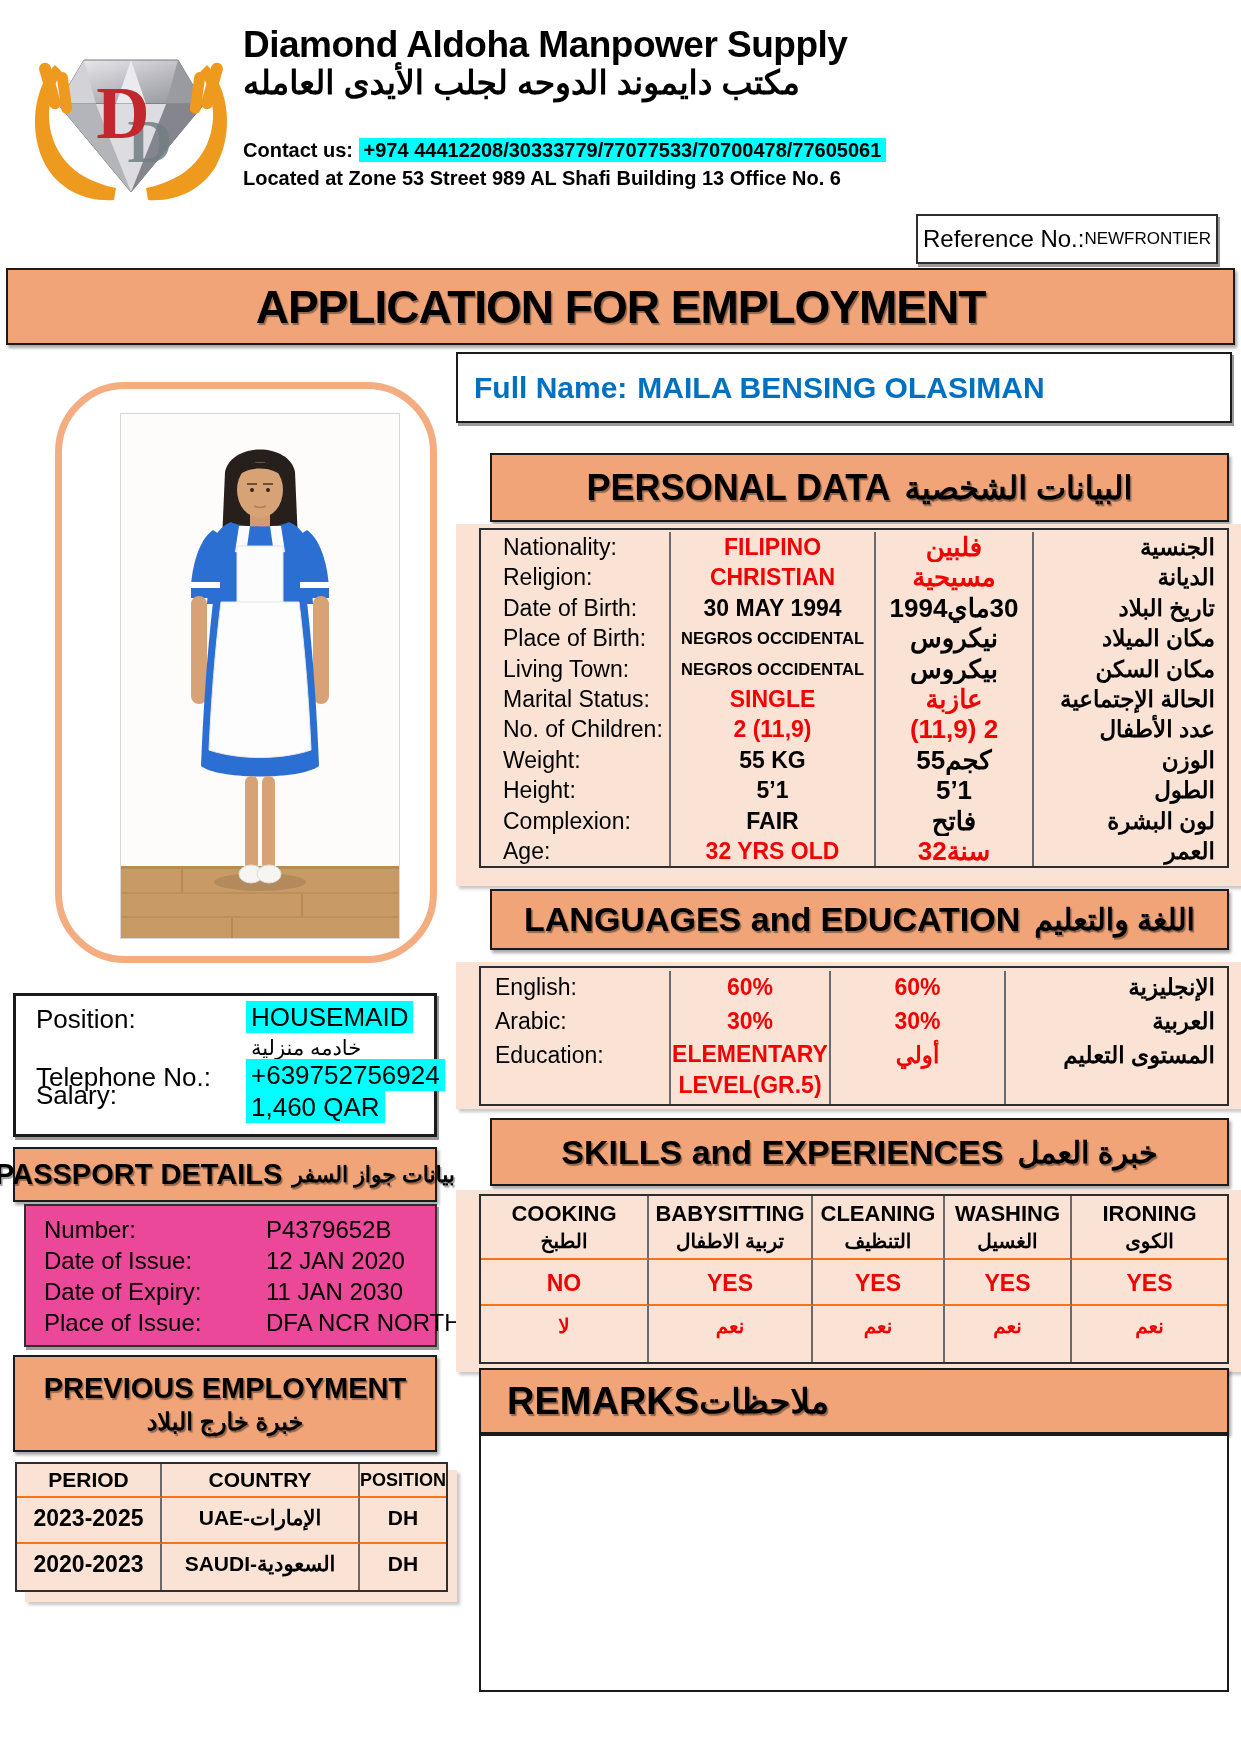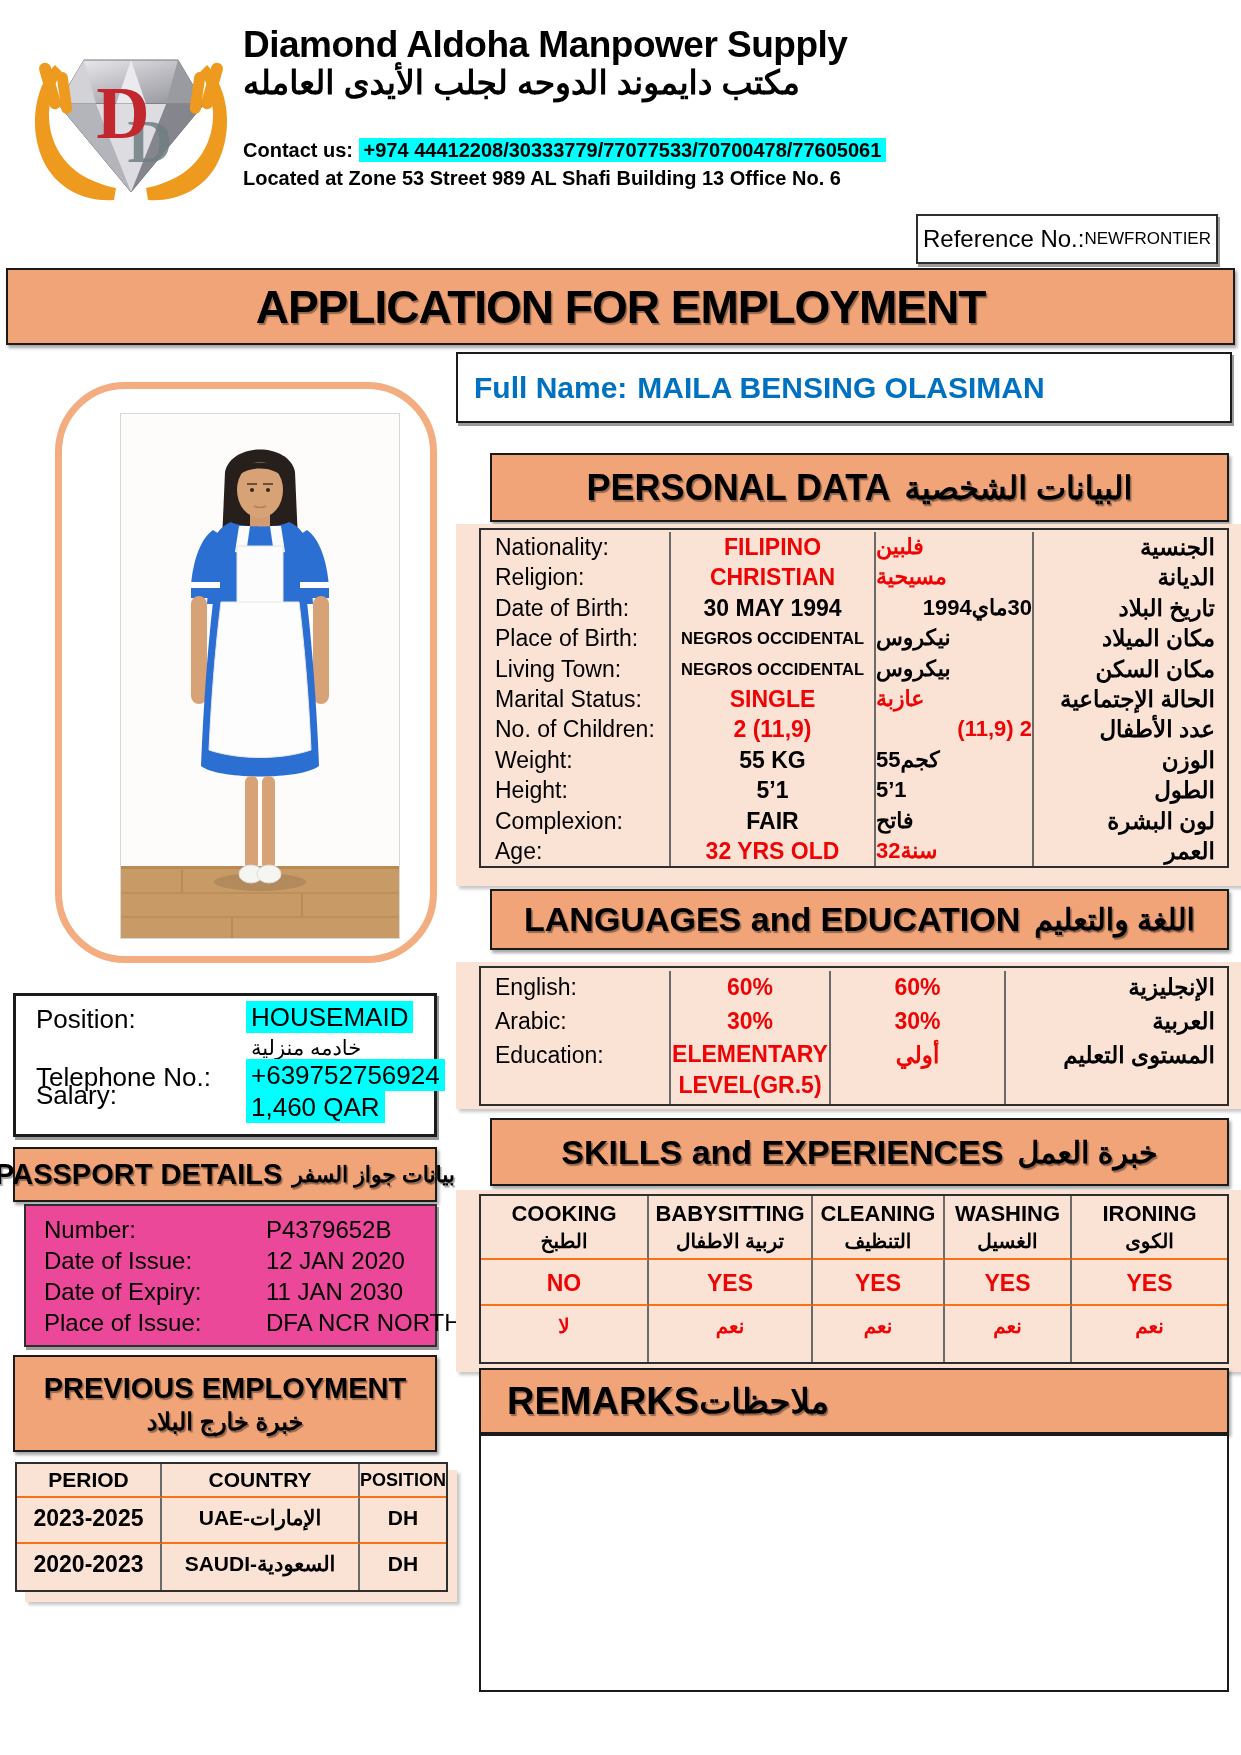--- a/index.html
+++ b/index.html
@@ -25,24 +25,24 @@
 
   #title-banner{left:6px;top:268px;width:1229px;height:77px;font-size:46px;letter-spacing:-1px}
   #fullname-box{left:456px;top:352px;width:776px;height:71px;border:2px solid #1b1b1b;box-shadow:2px 3px 0 #9a9a9a;background:#fff;display:flex;align-items:center;gap:10px;padding-left:16px;box-sizing:border-box;font-size:30px;font-weight:bold;color:#0070C0;white-space:nowrap}
 
   #photo-frame{left:55px;top:382px;width:382px;height:581px;border:7px solid #F3AD80;border-radius:70px;box-sizing:border-box;background:#fff}
   #photo{left:120px;top:413px;width:278px;height:524px;border:1px solid #d8d8d8;background:#fff}
 
   #p-banner{left:490px;top:453px;width:739px;height:69px;font-size:36px;gap:14px;white-space:nowrap}
   #p-band{left:456px;top:524px;width:785px;height:362px}
   #p-table{left:479px;top:528px;width:750px;grid-template-columns:190px 205px 158px 193px;grid-auto-rows:30.4px;padding-top:2px}
-  .pc1{padding-left:14px;font-size:23px;line-height:30.4px;white-space:nowrap}
+  .pc1{padding-left:22px;font-size:23px;line-height:30.4px;white-space:nowrap}
   .pc2{font-size:23px;line-height:30.4px;text-align:center;font-weight:bold;white-space:nowrap}
   .pc2.sm{font-size:16.5px}
-  .pc3{font-size:22px;line-height:30.4px;font-weight:bold;white-space:nowrap}
+  .pc3{font-size:26px;line-height:30.4px;text-align:center;font-weight:bold;white-space:nowrap}
   .pc4{font-size:23px;line-height:30.4px;font-weight:bold;text-align:right;padding-right:12px;white-space:nowrap}
 
   #l-banner{left:490px;top:889px;width:739px;height:61px;font-size:34px;gap:14px;white-space:nowrap}
   #l-band{left:456px;top:962px;width:785px;height:147px}
   #l-table{left:479px;top:966px;width:750px;grid-template-columns:190px 160px 175px 221px;grid-template-rows:34px 34px 65px;padding-top:3px}
   .lc1{padding-left:14px;font-size:23px;line-height:33px;white-space:nowrap}
   .lcv{font-size:23px;line-height:33px;text-align:center;font-weight:bold;white-space:nowrap}
   .lcv .l2{display:block;line-height:31px}
   .lc4{font-size:23px;line-height:33px;font-weight:bold;text-align:right;padding-right:12px;white-space:nowrap}
 

